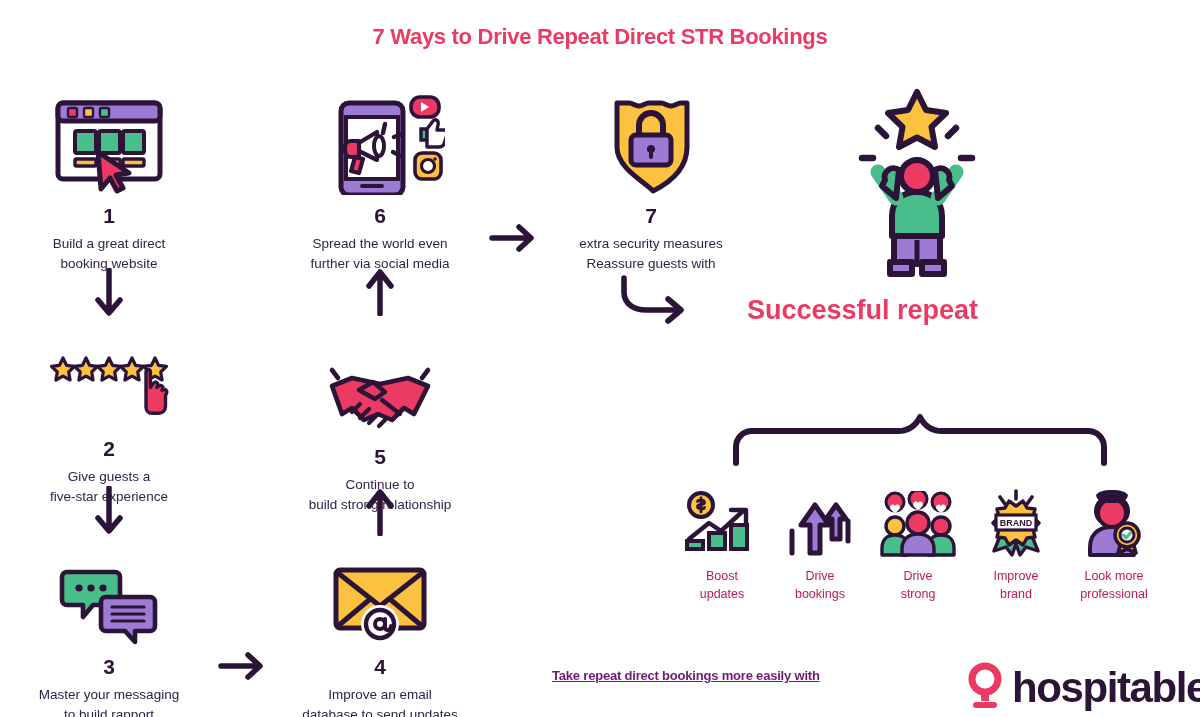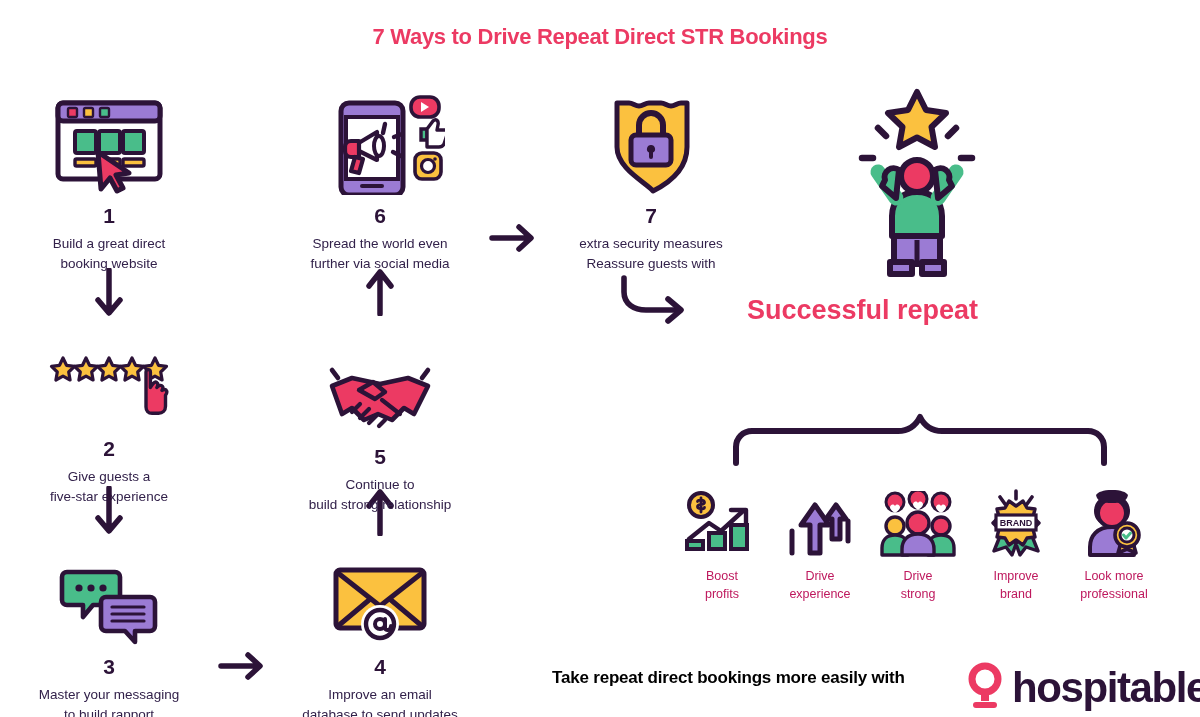--- a/index.html
+++ b/index.html
@@ -38,22 +38,23 @@
     font-size:27px;font-weight:bold;line-height:1.33;
   }
   .benefit{width:98px;text-align:center;}
   .benefit .b-icon{height:72px;display:flex;align-items:flex-end;justify-content:center;}
   .benefit .b-label{
     color:#be185d;font-size:12.5px;line-height:1.45;margin-top:10px;font-weight:500;
   }
 
   
   #footer-text{
-    color:#000000;font-size:17px;font-weight:bold;letter-spacing:-0.2px;
+    color:#701a75;font-size:13px;font-weight:bold;letter-spacing:-0.2px;
     white-space:nowrap;
+    text-decoration:underline;
   }
   #brand-name{
     color:#2c1338;font-size:42px;font-weight:bold;letter-spacing:-1.4px;
     line-height:1;
   }
 </style>
 </head>
 <body>
 
 <div class="stage">
@@ -280,36 +281,36 @@
           <path d="M17 7v14M13.5 10.5c0-2 7-2 7 1s-7 1-7 4 7 3 7 1" fill="none" stroke="#2c1338" stroke-width="2.8" stroke-linecap="round"></path>
           <path d="M5 48l20-16 12 8 22-20" fill="none" stroke="#2c1338" stroke-width="4.4" stroke-linecap="round" stroke-linejoin="round"></path>
           <path d="M47 19h15v15" fill="none" stroke="#2c1338" stroke-width="4.4" stroke-linecap="round" stroke-linejoin="round"></path>
           <rect x="3" y="50" width="16" height="8" fill="#49bd8a" stroke="#2c1338" stroke-width="4"></rect>
           <rect x="25" y="42" width="16" height="16" fill="#49bd8a" stroke="#2c1338" stroke-width="4"></rect>
           <rect x="47" y="34" width="16" height="24" fill="#49bd8a" stroke="#2c1338" stroke-width="4"></rect>
         </svg>
       </div>
       <div class="b-label">
         <div>Boost</div>
-        <div>profits</div>
+        <div>updates</div>
       </div>
     </div>
 
     <div class="benefit">
       <div class="b-icon">
         <svg width="64" height="66" viewBox="0 0 64 66">
           <path d="M4 40v22" stroke="#2c1338" stroke-width="5" stroke-linecap="round"></path>
           <path d="M22 62V34h-9L27 14l14 20h-9v28z" fill="#9b7bd4" stroke="#2c1338" stroke-width="5" stroke-linejoin="round"></path>
           <path d="M44 48V28h-6l10-14 10 14h-6v20z" fill="#9b7bd4" stroke="#2c1338" stroke-width="5" stroke-linejoin="round"></path>
           <path d="M60 30v20" stroke="#2c1338" stroke-width="5" stroke-linecap="round"></path>
         </svg>
       </div>
       <div class="b-label">
         <div>Drive</div>
-        <div>experience</div>
+        <div>bookings</div>
       </div>
     </div>
 
     <div class="benefit">
       <div class="b-icon">
         <svg width="78" height="66" viewBox="0 0 78 66">
           <g fill="#ec3a63" stroke="#2c1338" stroke-width="3">
             <circle cx="16" cy="11" r="9"></circle>
               <circle cx="39" cy="8" r="9"></circle>
               <circle cx="62" cy="11" r="9"></circle>

